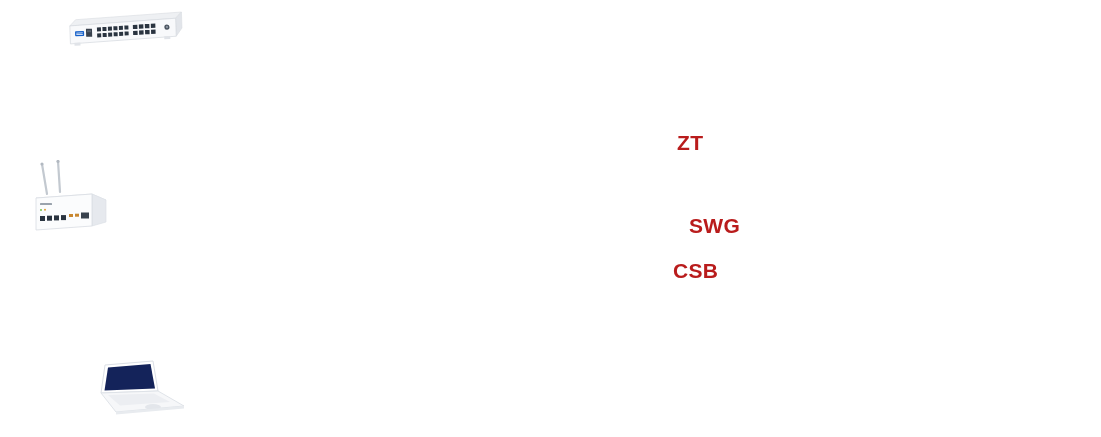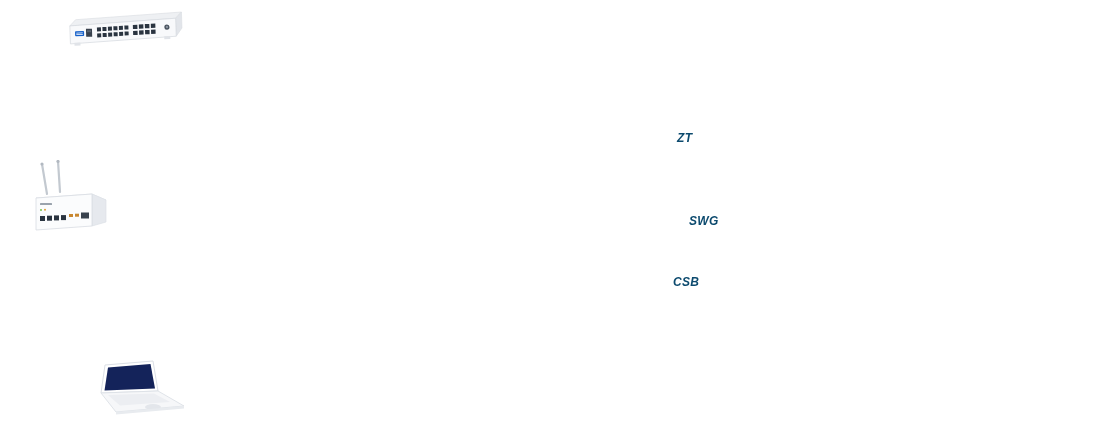--- a/index.html
+++ b/index.html
@@ -19,30 +19,29 @@
     position: absolute;
     line-height: 0;
   }
   .device svg { display: block; }
   .dev-rack    { left: 64px;  top: 10px;  width: 122px; }
   .dev-fw      { left: 30px;  top: 160px; width: 86px;  }
   .dev-laptop  { left: 96px;  top: 360px; width: 94px;  }
   .diagram-label {
     position: absolute;
     font-weight: bold;
-    font-style: italic;
-    font-size: 12px;
+    font-size: 21px;
     letter-spacing: 0.3px;
-    color: #0c4a6e;
+    color: #b91c1c;
     white-space: nowrap;
     user-select: none;
   }
   .lbl-zt  { left: 677px; top: 131px; }
   .lbl-swg { left: 689px; top: 203px; margin-top: 11px; }
-  .lbl-csb { left: 673px; top: 275px; }
+  .lbl-csb { left: 673px; top: 259px; }
 </style>
 </head>
 <body>
 
 <div class="canvas">
 
   <div class="device dev-rack">
     <svg viewBox="0 0 122 40" width="122" height="40">
       <g transform="rotate(-2 61 20)">
 

